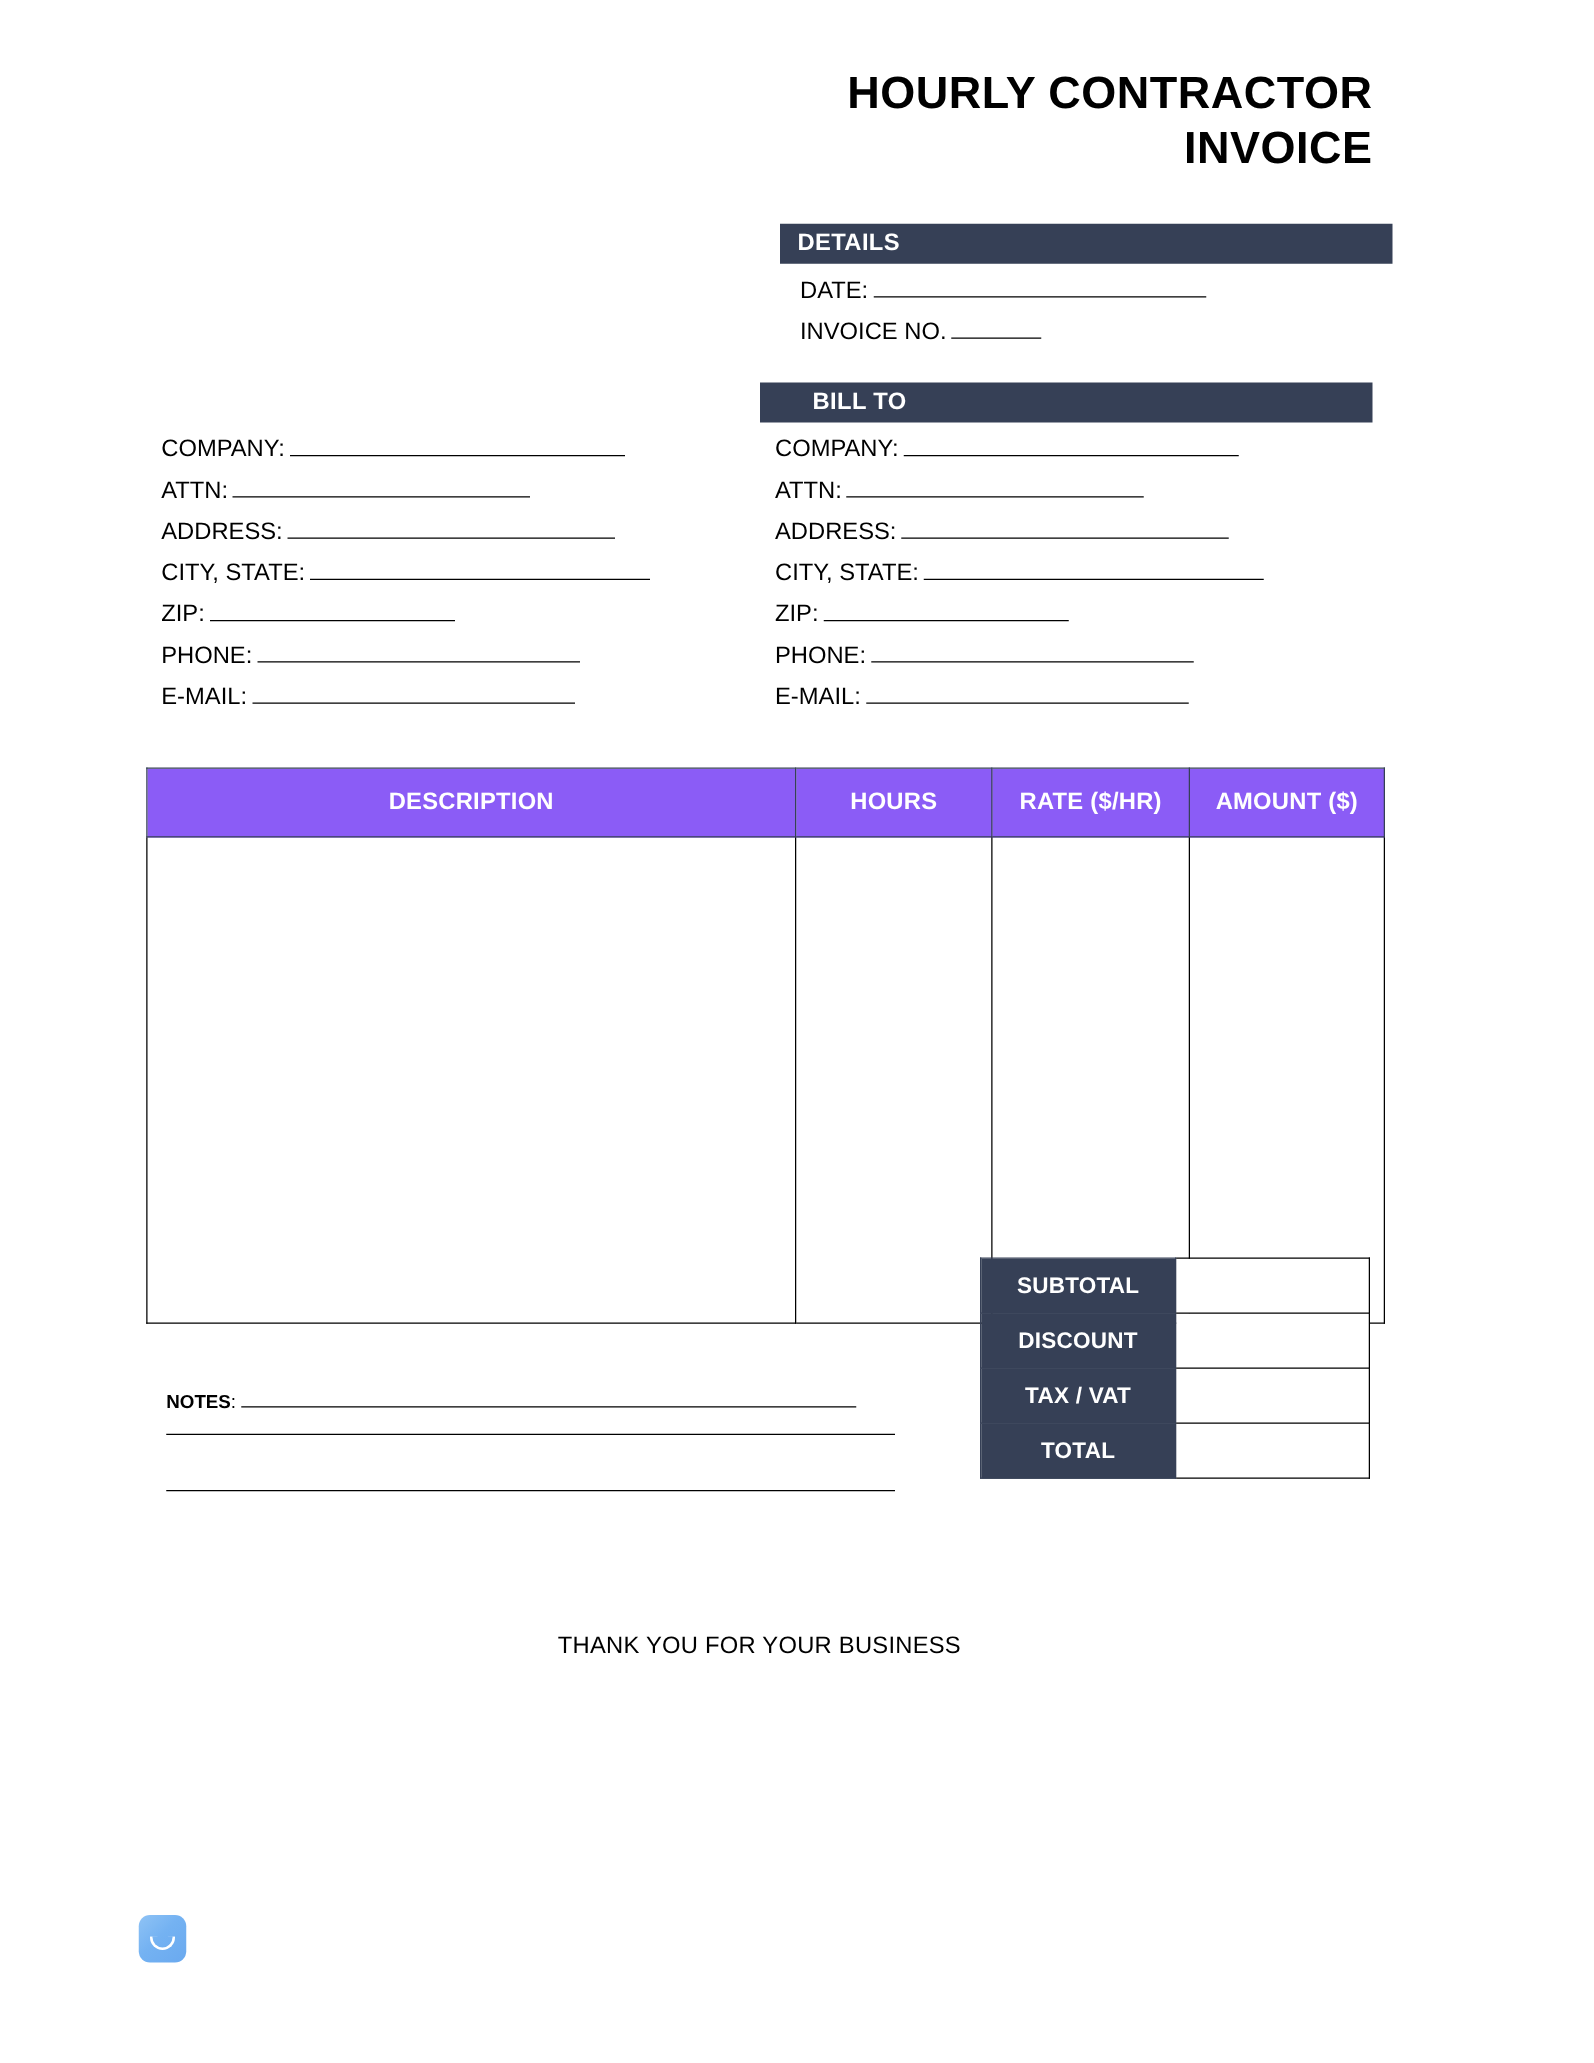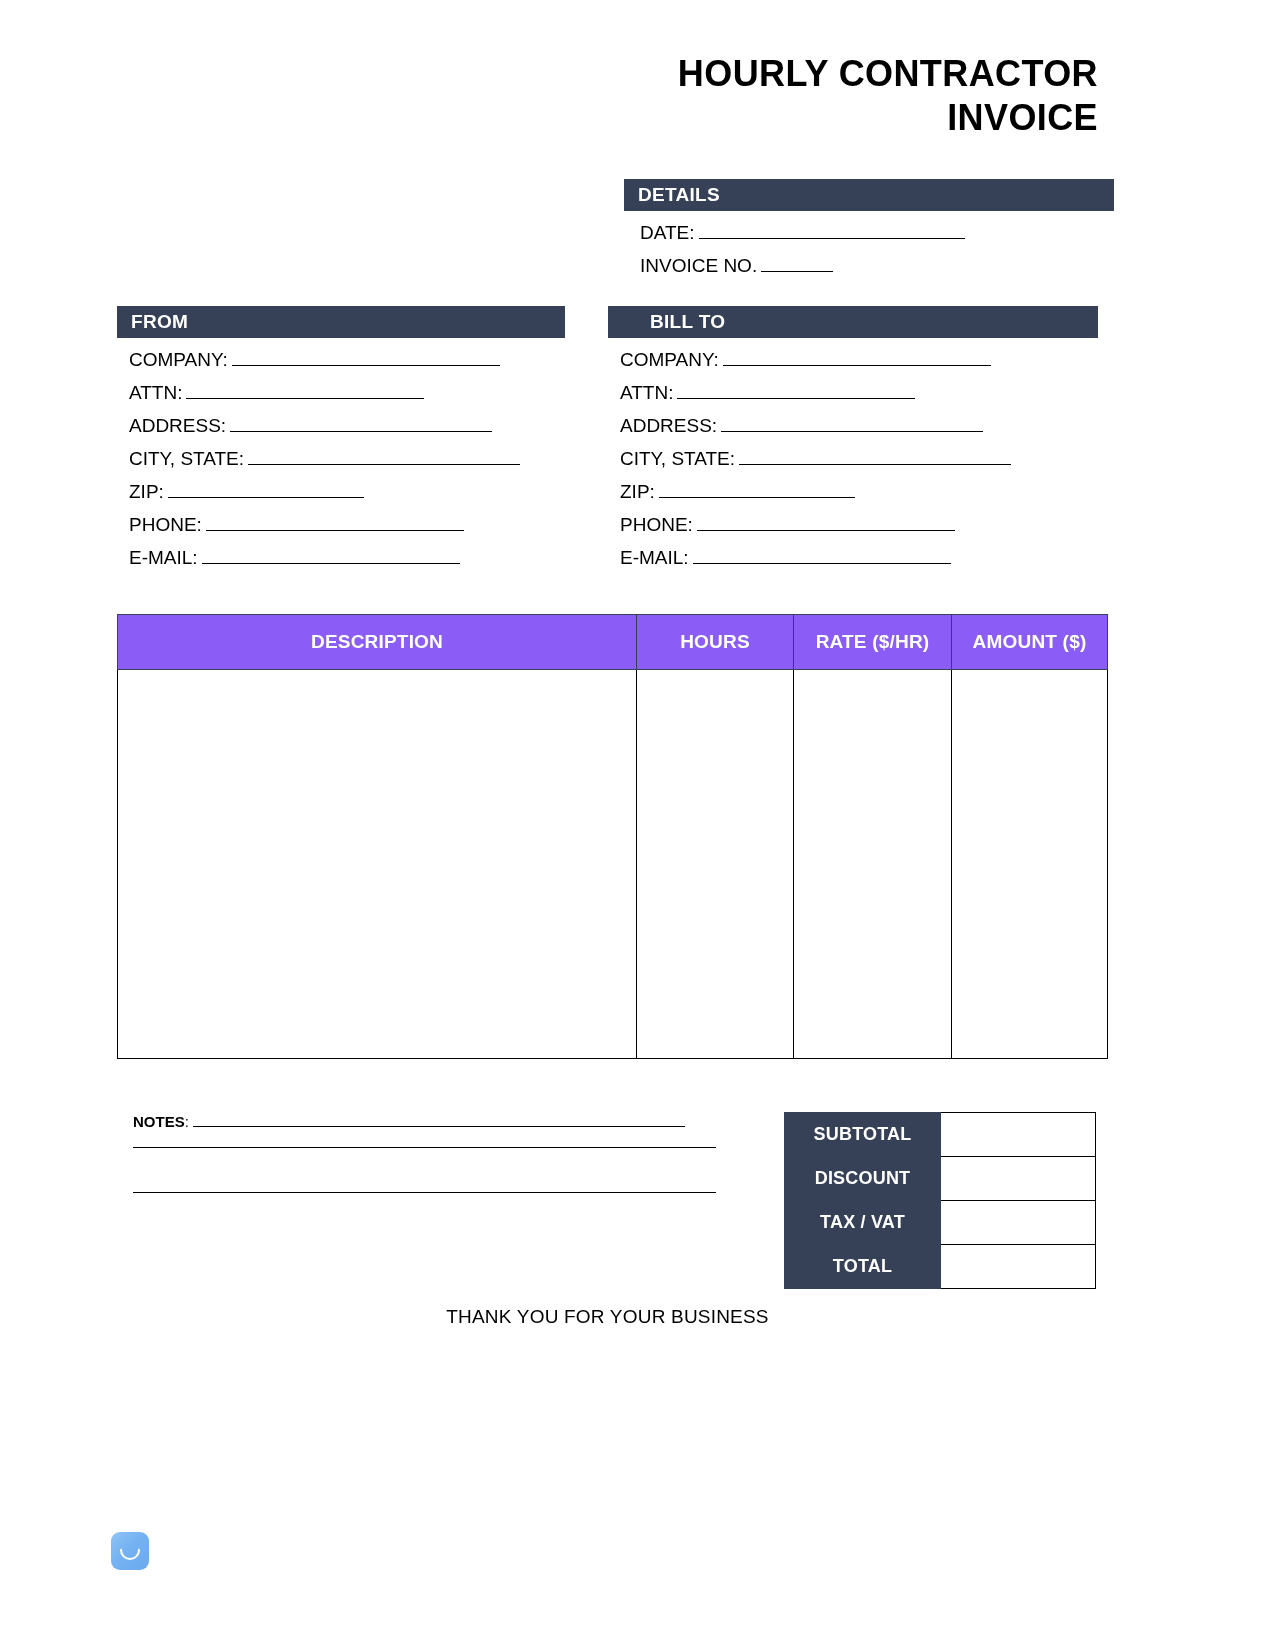--- a/index.html
+++ b/index.html
@@ -107,21 +107,21 @@
   }
   .col-desc   { width: 516px; }
   .col-hours  { width: 154px; }
   .col-rate   { width: 155px; }
   .col-amount { width: 153px; }
 
   
   .totals {
     position: absolute;
     left: 784px;
-    top: 1112px;
+    top: 1006px;
     width: 311px;
     border-collapse: collapse;
     table-layout: fixed;
   }
   .totals td {
     height: 44px;
     font-size: 18px;
     box-sizing: border-box;
   }
   .totals td.lab {
@@ -213,23 +213,20 @@
   </div>
 
   <div class="bar" id="details-bar">
     <span>DETAILS</span>
   </div>
   <div class="fields" id="details-fields">
       <div class="field"><span class="lbl">DATE:</span><span class="rule" style="width: 266px;"></span></div>
       <div class="field"><span class="lbl">INVOICE NO.</span><span class="rule" style="width: 72px;"></span></div>
     </div>
 
-  <div class="bar" id="from-bar">
-    <span>FROM</span>
-  </div>
   <div class="fields" id="from-fields">
       <div class="field"><span class="lbl">COMPANY:</span><span class="rule" style="width: 268px;"></span></div>
       <div class="field"><span class="lbl">ATTN:</span><span class="rule" style="width: 238px;"></span></div>
       <div class="field"><span class="lbl">ADDRESS:</span><span class="rule" style="width: 262px;"></span></div>
       <div class="field"><span class="lbl">CITY, STATE:</span><span class="rule" style="width: 272px;"></span></div>
       <div class="field"><span class="lbl">ZIP:</span><span class="rule" style="width: 196px;"></span></div>
       <div class="field"><span class="lbl">PHONE:</span><span class="rule" style="width: 258px;"></span></div>
       <div class="field"><span class="lbl">E-MAIL:</span><span class="rule" style="width: 258px;"></span></div>
     </div>
 

